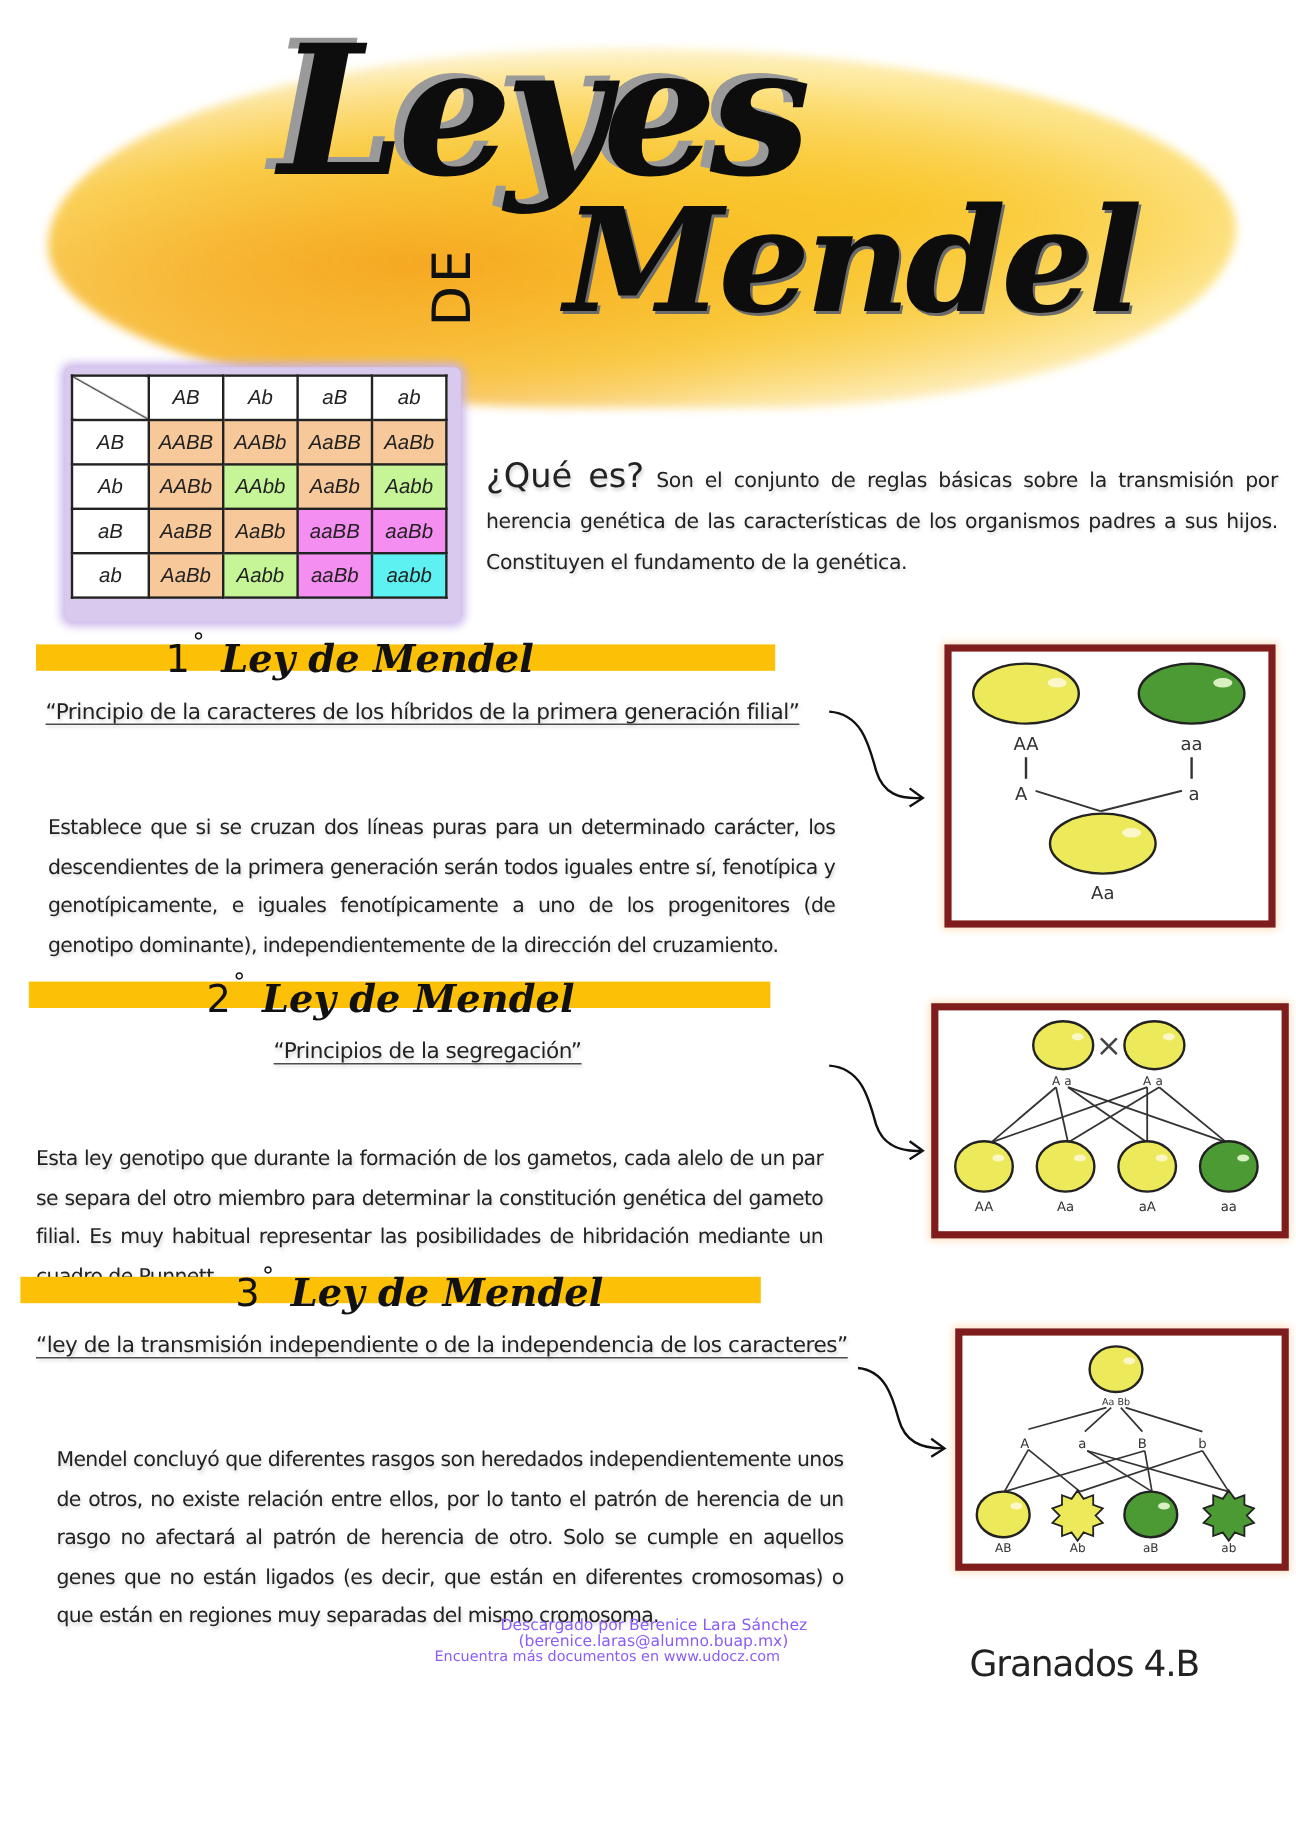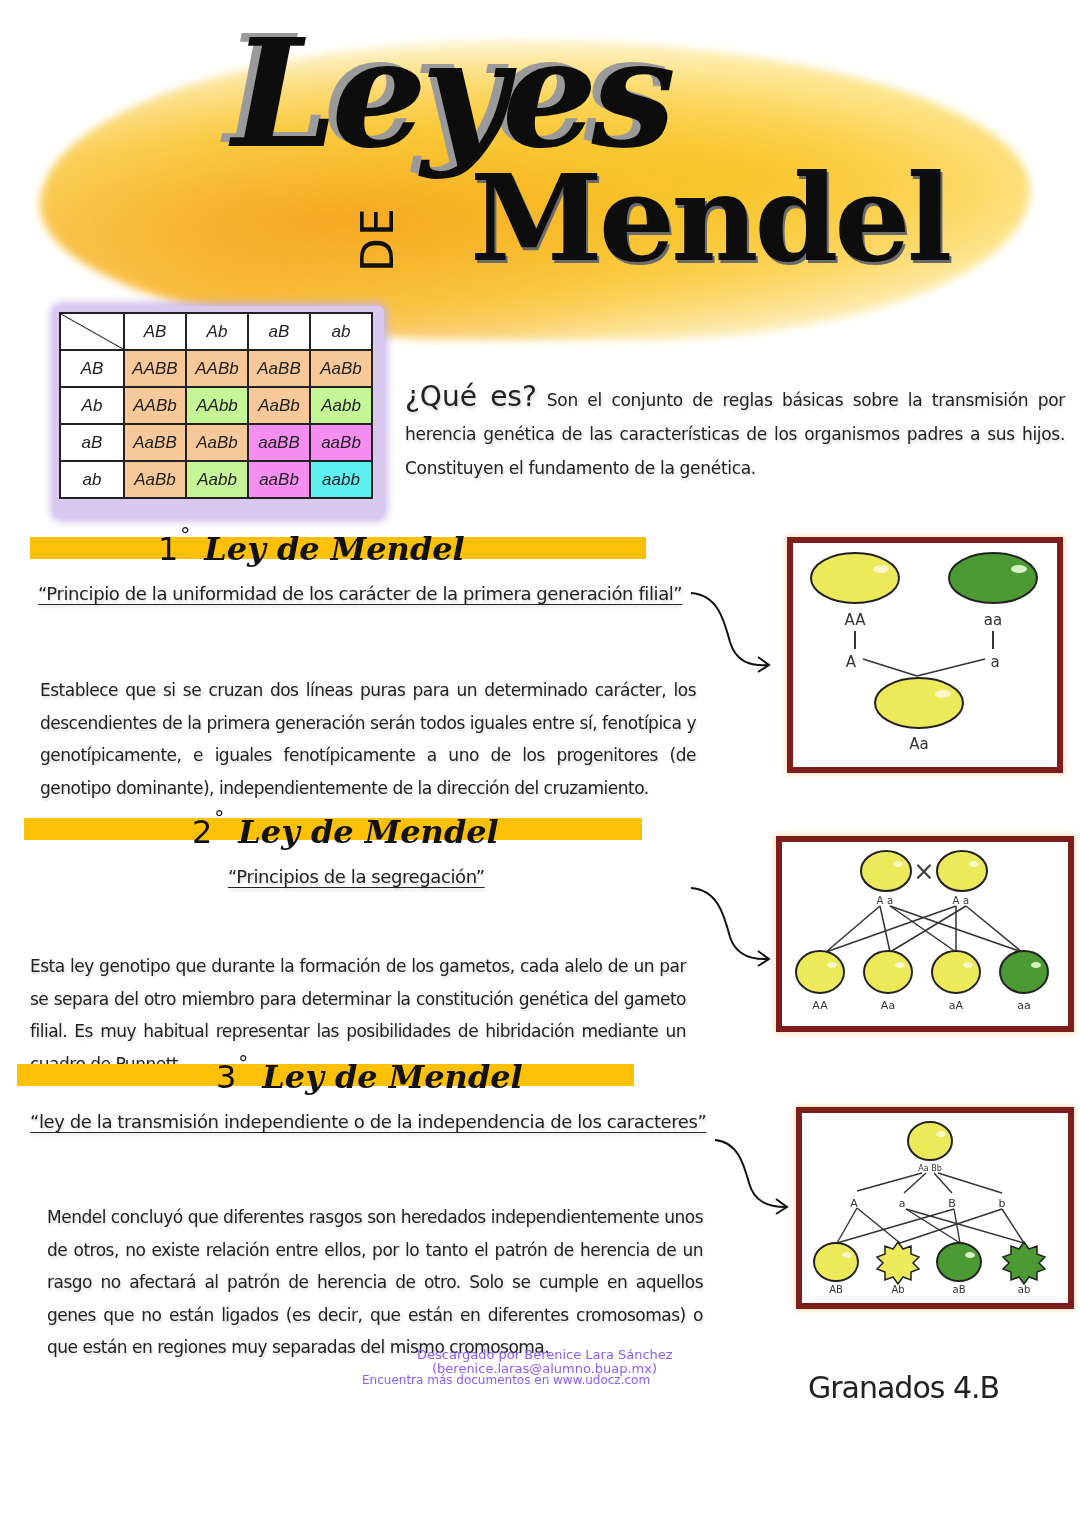--- a/index.html
+++ b/index.html
@@ -30,21 +30,21 @@
     text-align:right;
   }
   .title-de {
     position:absolute; left:352px; top:200px;
     font-family:"DejaVu Sans", sans-serif; font-size:44px; font-weight:normal;
     color:#111; transform:rotate(-90deg); transform-origin:left top;
     top:272px; letter-spacing:2px;
   }
   .title-mendel {
     position:absolute; left:470px; top:158px;
-    font-family:"DejaVu Serif", serif; font-weight:bold; 
+    font-family:"DejaVu Serif", serif; font-weight:bold; font-style:italic;
     font-size:120px; line-height:1; letter-spacing:-4px;
     color:#0d0d0d;
     text-shadow:2px 3px 0 #6b6b6b;
   }
 
   
   .punnett-wrap {
     position:absolute; left:54px; top:306px; width:330px; height:212px;
     border-radius:6px; background:#d9c9ef;
     box-shadow:0 0 8px 3px #c8b4ea;
@@ -73,21 +73,21 @@
     font-family:"DejaVu Sans", sans-serif; font-size:17px; line-height:34px;
     color:#222; text-align:justify; letter-spacing:-0.3px;
     text-shadow:1px 2px 3px rgba(0,0,0,0.18);
   }
   .que-es .q { font-size:28px; letter-spacing:0; margin-right:10px; }
 
   
   .bar { position:absolute; height:22px; background:#fcc107; }
   .law-title {
     position:absolute; font-family:"DejaVu Serif", serif; font-style:italic; font-weight:bold;
-    font-size:32px; color:#111; white-space:nowrap;margin-left:20px;
+    font-size:32px; color:#111; white-space:nowrap;
   }
   .law-title .num { font-family:"DejaVu Sans", sans-serif; font-style:normal; font-weight:normal; font-size:32px; margin-right:14px; }
   .law-title .num sup { font-size:20px; vertical-align:18px; margin-left:2px; }
 
   .principle {
     position:absolute; font-family:"DejaVu Sans", sans-serif; font-size:18px;
     color:#222; text-decoration:underline; text-underline-offset:4px; white-space:nowrap;
     letter-spacing:-0.4px;
     text-shadow:1px 2px 3px rgba(0,0,0,0.18);
   }
@@ -172,21 +172,21 @@
 </div>
 
 <div class="que-es">
   <span class="q">¿Qué es?</span><span>Son el conjunto de reglas básicas sobre la transmisión por herencia genética de las características de los organismos padres a sus hijos. Constituyen el fundamento de la genética.</span>
 </div>
 
 <div class="bar" style="left:30px; top:537px; width:616px;"></div>
 <div class="law-title" style="left:138px; top:523px;">
   <span class="num"><span>1</span><sup>°</sup></span><span>Ley de Mendel</span>
 </div>
-<div class="principle" style="left:38px; top:583px;">“Principio de la uniformidad de los carácter de la primera generación filial”</div>
+<div class="principle" style="left:38px; top:583px;">“Principio de la caracteres de los híbridos de la primera generación filial”</div>
 <div class="body-text" style="left:40px; top:633px; width:656px;">Establece que si se cruzan dos líneas puras para un determinado carácter, los descendientes de la primera generación serán todos iguales entre sí, fenotípica y genotípicamente, e iguales fenotípicamente a uno de los progenitores (de genotipo dominante), independientemente de la dirección del cruzamiento.</div>
 
 <svg class="arrow" style="left:688px; top:590px;" width="90" height="86">
   <path d="M3 3 C 30 5, 36 30, 42 52 C 48 72, 62 76, 80 75" fill="none" stroke="#111" stroke-width="2"></path>
   <path d="M70 67 L81 75 L70 82" fill="none" stroke="#111" stroke-width="2"></path>
 </svg>
 
 <div class="frame" style="left:787px; top:537px; width:264px; height:224px;">
   <svg width="264" height="224">
     <ellipse cx="62" cy="35" rx="44" ry="25" fill="#ece95a" stroke="#222" stroke-width="2"></ellipse>

